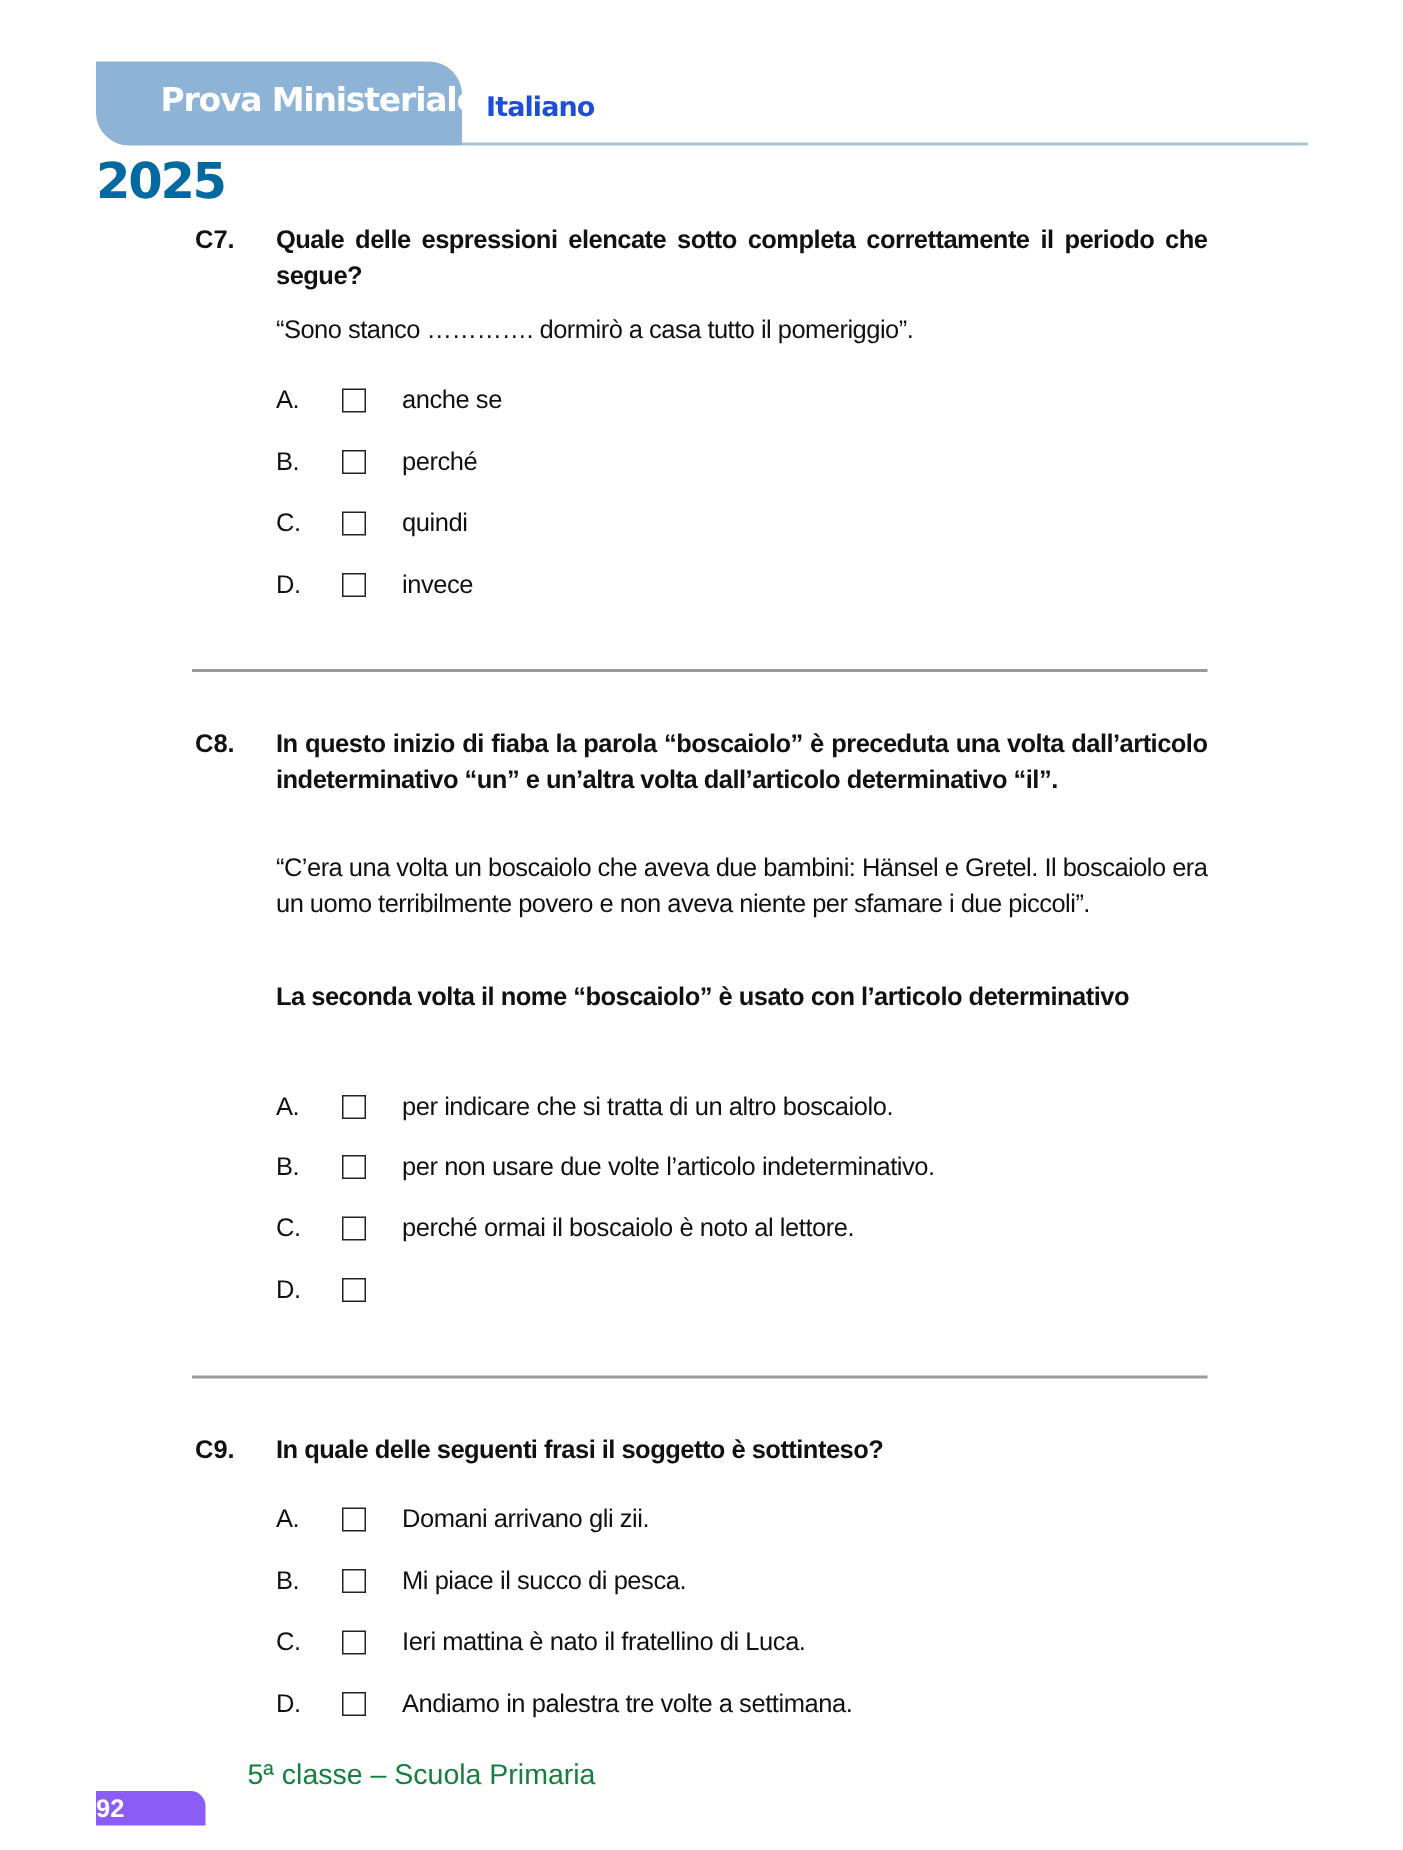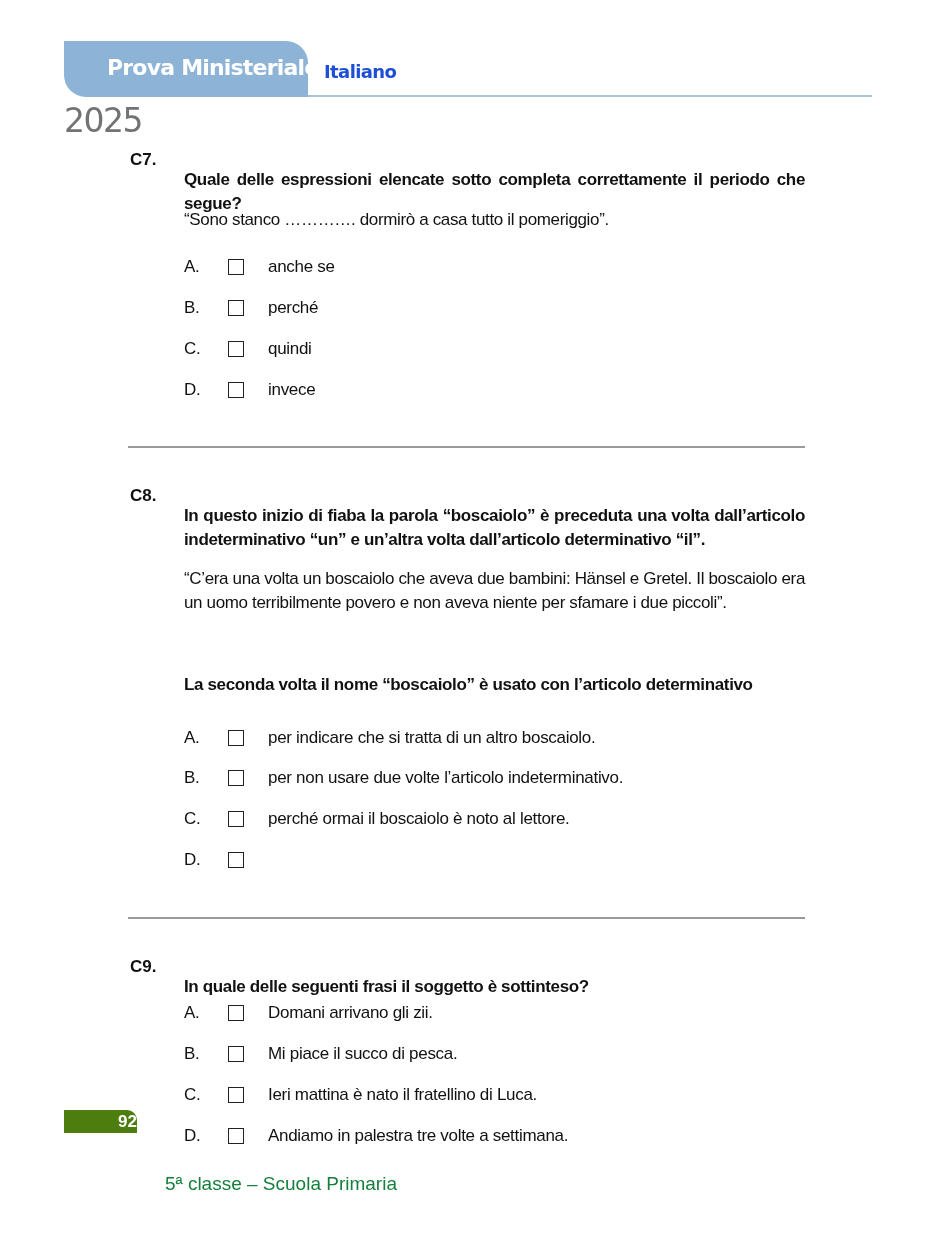--- a/index.html
+++ b/index.html
@@ -19,51 +19,51 @@
       position: absolute; left: 324px; top: 61px;
       font-family: "DejaVu Sans", sans-serif; font-weight: bold; font-size: 18px;
       color: #1d4ed8; letter-spacing: -0.6px;
     }
     .header-line {
       position: absolute; left: 308px; top: 95px; width: 564px; height: 2px;
       background: #a9c2d6;
     }
     .header-year {
       position: absolute; left: 64px; top: 101px;
-      font-family: "DejaVu Sans", sans-serif; font-weight: normal; font-size: 33px;
-      color: #737373; letter-spacing: -1.5px;
+      font-family: "DejaVu Sans", sans-serif; font-weight: bold; font-size: 33px;
+      color: #0369a1; letter-spacing: -1.5px;
     }
 
     .q-code {
       position: absolute; left: 130px; font-weight: bold; font-size: 17px; line-height: 23px; text-align: center;
     }
     .q-text {
       position: absolute; left: 184px; width: 621px; font-weight: bold; font-size: 17px;
-      line-height: 23.5px; text-align: justify; letter-spacing: -0.35px; margin-top: 20px;
+      line-height: 23.5px; text-align: justify; letter-spacing: -0.35px;
     }
     .q-passage {
       position: absolute; left: 184px; width: 621px; font-size: 17px;
       line-height: 23.5px; text-align: justify; letter-spacing: -0.35px;
     }
     .option {
       position: absolute; left: 184px; height: 22px; display: flex; align-items: center;
       font-size: 17px; letter-spacing: -0.3px;
     }
     .option .opt-letter { width: 44px; }
     .option .opt-box {
       width: 16px; height: 16px; border: 1.3px solid #222; margin-right: 24px; background: #fff;
     }
     .separator {
       position: absolute; left: 128px; width: 677px; height: 1.5px; background: #9a9a9a;
     }
 
     .page-badge {
-      position: absolute; left: 64px; top: 1110px; width: 73px; height: 23px;
-      background: #4d7c0f; border-radius: 0 10px 0 0;
-      color: #ffffff; font-weight: bold; font-size: 17px; text-align: right; line-height: 23px;
+      position: absolute; left: 64px; top: 1194px; width: 73px; height: 23px;
+      background: #8b5cf6; border-radius: 0 10px 0 0;
+      color: #ffffff; font-weight: bold; font-size: 17px; text-align: left; line-height: 23px;
     }
     .footer-label {
       position: absolute; left: 165px; top: 1173px; font-size: 19px; color: #15803d;
     }
   </style>
 </head>
 <body>
 
 <div class="header-tab"></div>
 <div class="header-tab-label">Prova Ministeriale</div>

